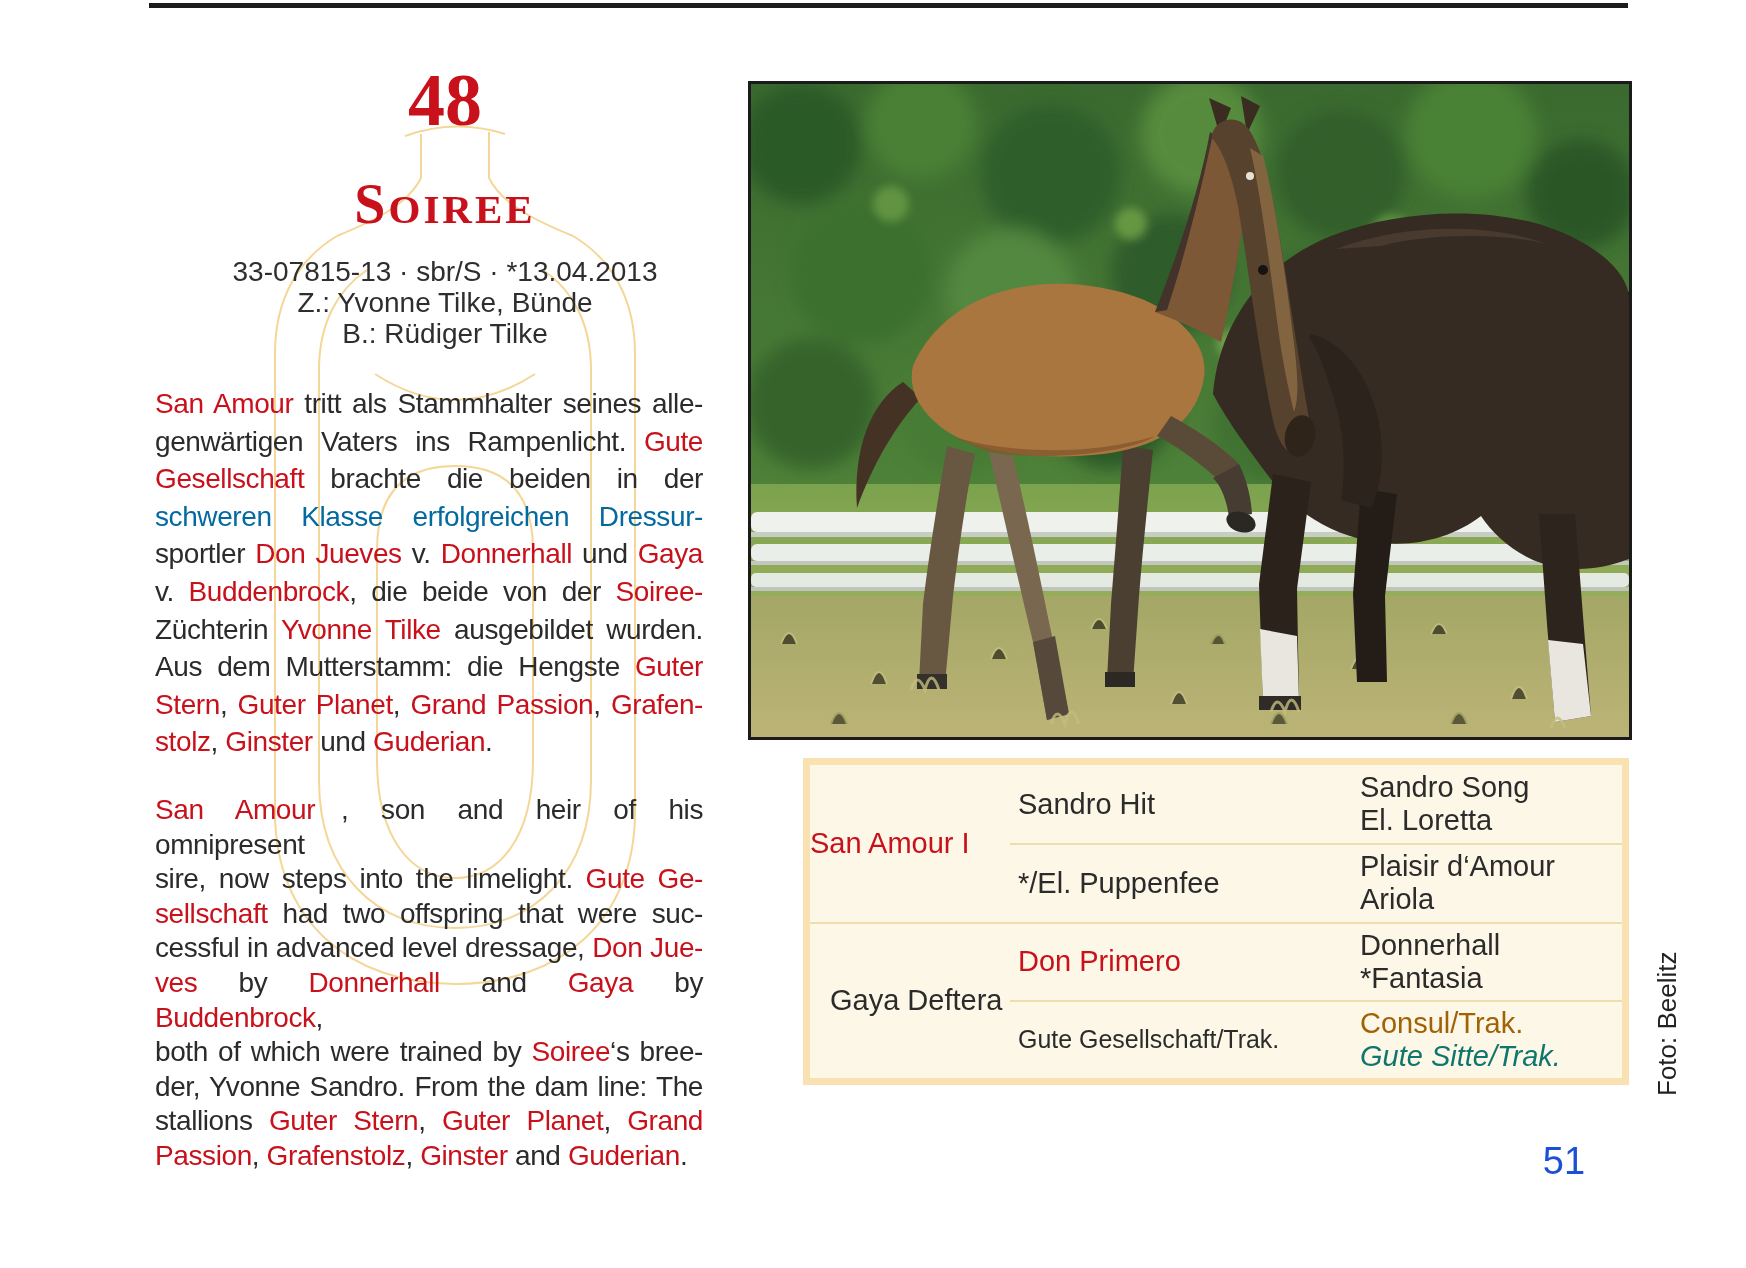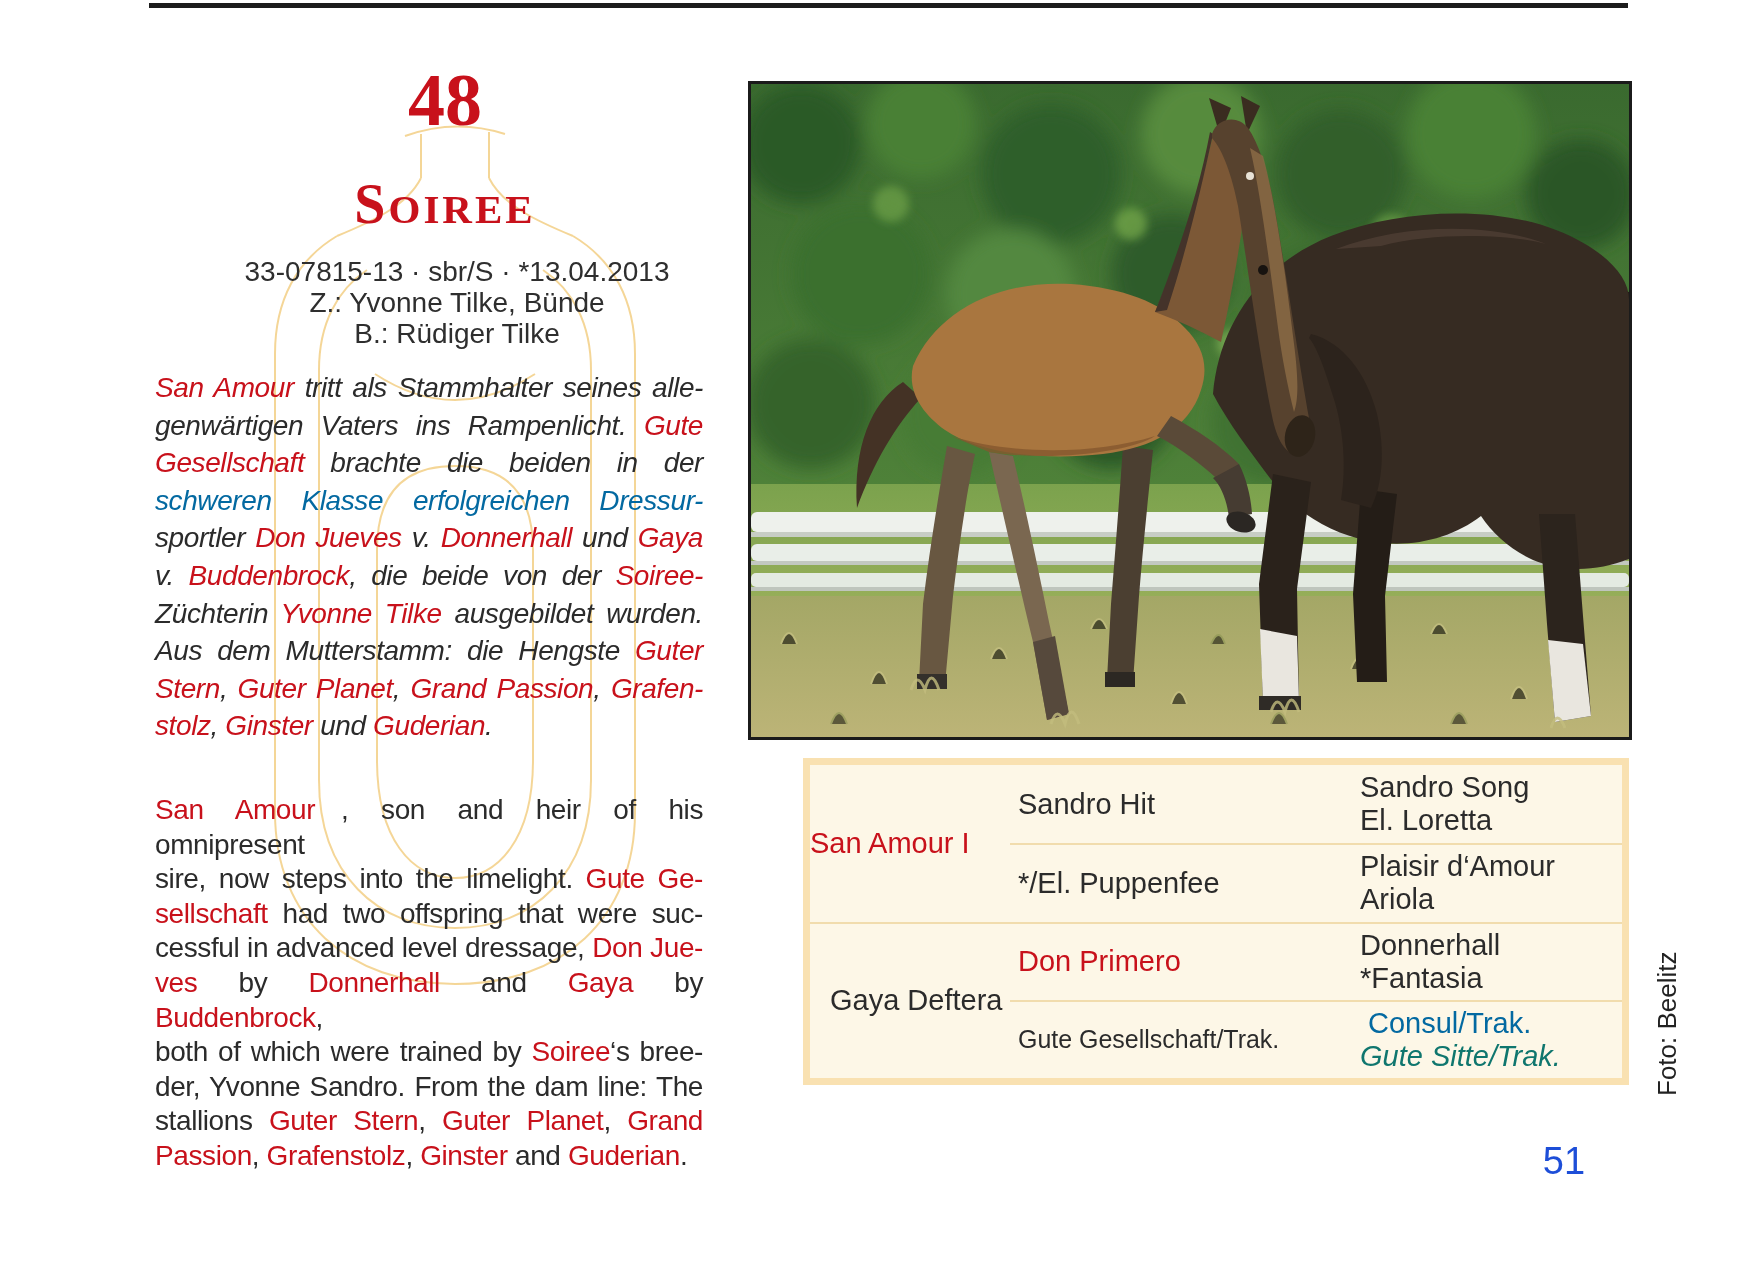--- a/index.html
+++ b/index.html
@@ -8,26 +8,26 @@
   .top-rule{position:absolute;left:149px;top:3px;width:1479px;height:5px;background:#1c1c1c;}
   
   .watermark{position:absolute;left:255px;top:122px;z-index:0;}
   
   .hdr{position:absolute;left:160px;top:0;width:570px;text-align:center;z-index:1;}
   .lot{position:absolute;top:62px;left:0;width:100%;font-family:"Liberation Serif",serif;
        font-weight:700;font-size:74px;line-height:76px;}
   .hname{position:absolute;top:176px;left:0;width:100%;font-family:"Liberation Serif",serif;
        font-weight:700;font-size:41px;line-height:56px;letter-spacing:3px;}
   .hname .init{font-size:56px;}
-  .hinfo{position:absolute;top:256px;left:12px;width:100%;font-size:28px;line-height:31px;color:#2e2e2e;}
+  .hinfo{position:absolute;top:256px;left:0;width:100%;font-size:28px;line-height:31px;color:#2e2e2e;}
   
   .para{position:absolute;left:155px;width:548px;font-size:28px;letter-spacing:-0.4px;z-index:1;}
   .para .tline{text-align:justify;text-align-last:justify;white-space:normal;}
   .para .tline.last{text-align-last:left;}
-  .para.de{top:369px;font-style:italic;} .para.de .tline{line-height:37.6px;}
+  .para.de{top:385px;} .para.de .tline{line-height:37.6px;}
   .para.en{top:793px;} .para.en .tline{line-height:34.6px;}
   
   .photo{position:absolute;left:748px;top:81px;width:878px;height:653px;border:3px solid #1b1b1b;z-index:1;}
   .photo svg{display:block;}
   
   .ped{position:absolute;left:803px;top:758px;width:826px;height:327px;box-sizing:border-box;
        background:#FDF7E7;border:7px solid #F9E1B1;display:grid;
        grid-template-columns:200px 342px 1fr;grid-template-rows:1fr 1fr 1fr 1fr;
        font-size:29px;z-index:1;}
   .cell{display:flex;flex-direction:column;justify-content:center;padding-left:8px;box-sizing:border-box;}
@@ -257,21 +257,21 @@
       <span style="color: rgb(200, 17, 27);">Don Primero</span>
     </div>
     <div class="cell div-t">
       <span class="l" style="color: rgb(43, 43, 43);">Donnerhall</span>
       <span class="l" style="color: rgb(43, 43, 43);">*Fantasia</span>
     </div>
     <div class="cell div-t">
       <span class="cond" style="color: rgb(43, 43, 43);">Gute Gesellschaft/Trak.</span>
     </div>
     <div class="cell div-t">
-      <span class="l" style="color: #0369a1; margin-left: 8px;">Consul/Trak.</span>
+      <span class="l" style="color: #a16207;">Consul/Trak.</span>
       <span class="l" style="color: #0f766e; font-style: italic;">Gute Sitte/Trak.</span>
     </div>
   </div>
 
   <div class="credit">Foto: Beelitz</div>
   <div class="pageno">51</div>
 
 </div>
 
 </body></html>

